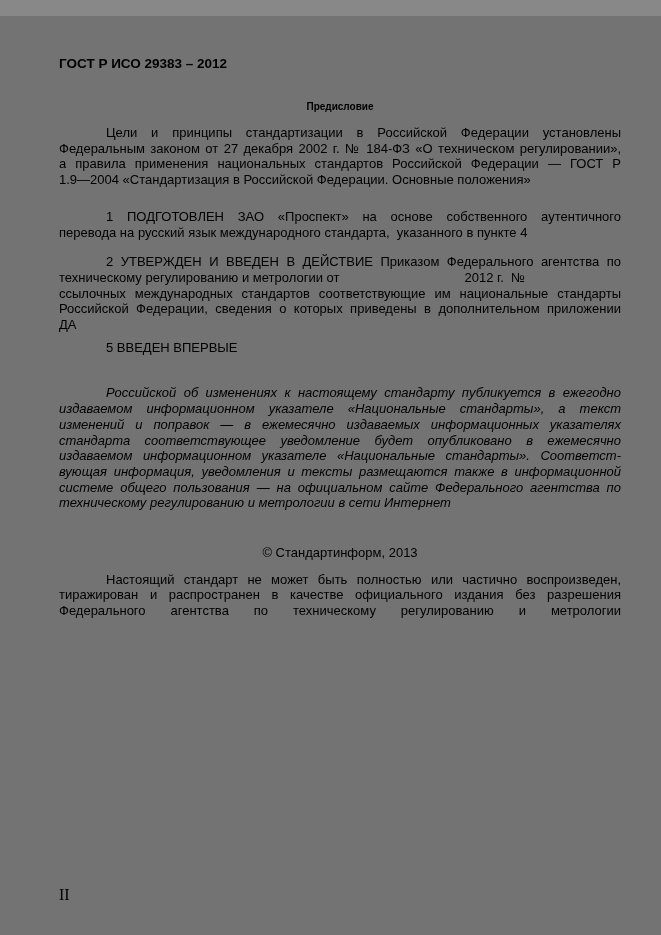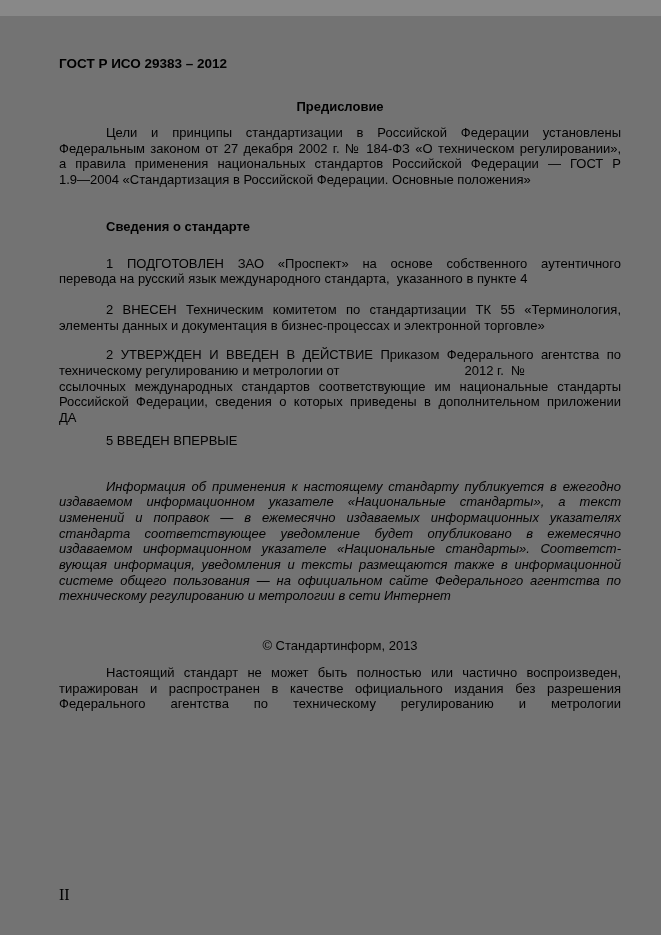--- a/index.html
+++ b/index.html
@@ -9,21 +9,21 @@
     margin:16px auto;
     background:#737373;
     color:#000;
     font-family:"Liberation Sans","DejaVu Sans",sans-serif;
     font-size:13px;
     box-sizing:border-box;
     padding:40px 40px 0 59px;
     overflow:hidden;
   }
   .doc-code{font-weight:bold;font-size:13.5px;line-height:16px;}
-  .doc-title{font-weight:bold;font-size:13px;text-align:center;margin:26px 0 0 0;line-height:17px;}
+  .doc-title{font-weight:bold;font-size:10px;text-align:center;margin:26px 0 0 0;line-height:17px;}
   .block{margin:0;}
   .ln{line-height:15.7px;min-height:15.7px;white-space:normal;}
   .st{text-align:justify;text-align-last:justify;}
   .ind{padding-left:47px;}
   .info-heading{font-weight:bold;padding-left:47px;line-height:15.7px;}
   .italic .ln{font-style:italic;}
   .copyright{text-align:center;line-height:15.7px;}
   .gap-spacer{display:inline-block;width:125px;}
   .pageno{
     position:absolute;left:59px;top:870px;
@@ -50,48 +50,43 @@
 
   <div class="doc-title">Предисловие</div>
 
   <div class="block m-intro">
     <div class="ln st ind">Цели и принципы стандартизации в Российской Федерации установлены</div>
     <div class="ln st">Федеральным законом от 27 декабря 2002 г. № 184-ФЗ «О техническом регулировании»,</div>
     <div class="ln st">а правила применения национальных стандартов Российской Федерации — ГОСТ Р</div>
     <div class="ln">1.9—2004 «Стандартизация в Российской Федерации. Основные положения»</div>
   </div>
 
-  <div class="info-heading m-info">Сведения о стандарте</div>
 
   <div class="block m-p1">
     <div class="ln st ind">1 ПОДГОТОВЛЕН ЗАО «Проспект» на основе собственного аутентичного</div>
     <div class="ln">перевода на русский язык международного стандарта,&nbsp; указанного в пункте 4</div>
   </div>
 
-  <div class="block m-p2">
-    <div class="ln st ind">2 ВНЕСЕН Техническим комитетом по стандартизации ТК 55 «Терминология,</div>
-    <div class="ln">элементы данных и документация в бизнес-процессах и электронной торговле»</div>
-  </div>
 
   <div class="block m-p3">
     <div class="ln st ind">2 УТВЕРЖДЕН И ВВЕДЕН В ДЕЙСТВИЕ Приказом Федерального агентства по</div>
     <div class="ln"><span>техническому регулированию и метрологии от</span><span class="gap-spacer"></span><span>2012 г.&nbsp; №</span></div>
   </div>
 
 
   <div class="block">
     <div class="ln st">ссылочных международных стандартов соответствующие им национальные стандарты</div>
     <div class="ln st">Российской Федерации, сведения о которых приведены в дополнительном приложении</div>
     <div class="ln">ДА</div>
   </div>
 
   <div class="ln ind m-p6">5 ВВЕДЕН ВПЕРВЫЕ</div>
 
   <div class="block italic m-note">
-    <div class="ln st ind">Информация об применения к настоящему стандарту публикуется в ежегодно</div>
+    <div class="ln st ind">Российской об изменениях к настоящему стандарту публикуется в ежегодно</div>
     <div class="ln st">издаваемом информационном указателе «Национальные стандарты», а текст</div>
     <div class="ln st">изменений и поправок — в ежемесячно издаваемых информационных указателях</div>
     <div class="ln st">стандарта соответствующее уведомление будет опубликовано в ежемесячно</div>
     <div class="ln st">издаваемом информационном указателе «Национальные стандарты». Соответст-</div>
     <div class="ln st">вующая информация, уведомления и тексты размещаются также в информационной</div>
     <div class="ln st">системе общего пользования — на официальном сайте Федерального агентства по</div>
     <div class="ln">техническому регулированию и метрологии в сети Интернет</div>
   </div>
 
   <div class="copyright m-copy">© Стандартинформ, 2013</div>

